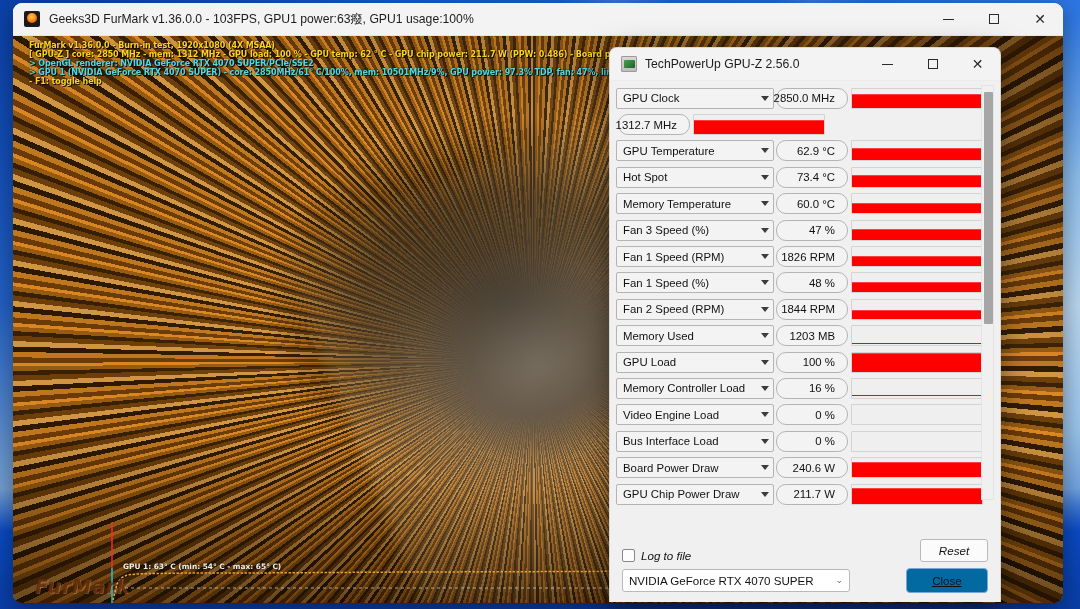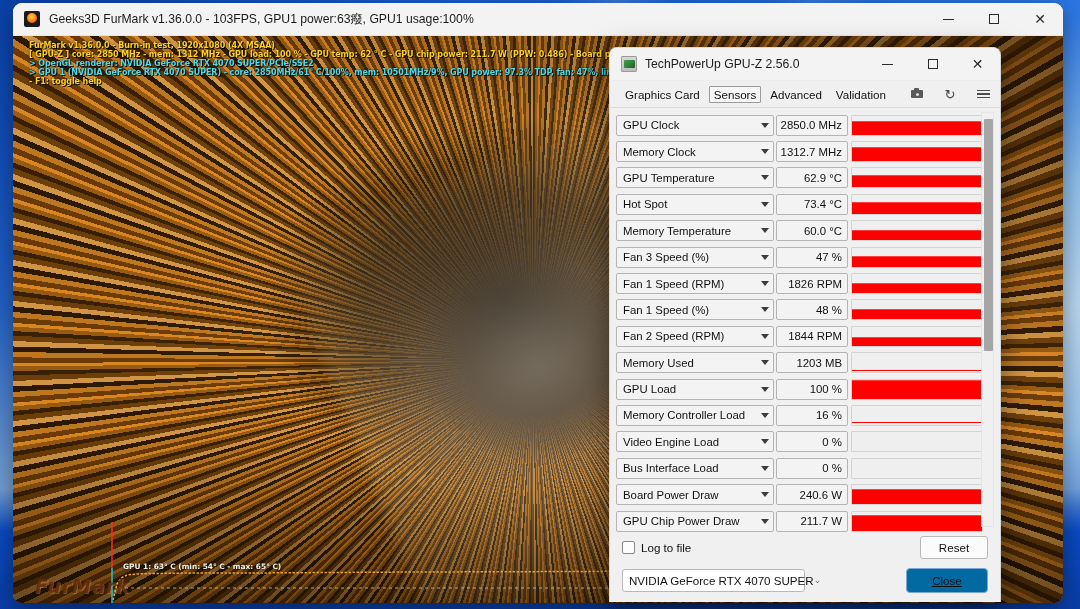--- a/index.html
+++ b/index.html
@@ -275,23 +275,23 @@
     border-left: 4.5px solid transparent;
     border-right: 4.5px solid transparent;
     border-top: 5px solid #3c3c3c;
   }
   .sensor-value {
     width: 72px;
     height: 21px;
     margin-left: 2px;
     background: #f3f3f3;
     border: 1px solid #b4b4b4;
-    border-radius: 2px;
+    border-radius: 10px;
     display: flex; align-items: center; justify-content: flex-end;
-    padding-right: 5px;
+    padding-right: 12px;
     font-size: 11.4px;
     color: #111;
     white-space: nowrap;
   }
   .sensor-graph {
     width: 132px;
     height: 21px;
     margin-left: 3px;
     background: #efefef;
     border: 1px solid #d3d3d3;
@@ -330,22 +330,23 @@
 
   
   #gpuz-footer {
     position: absolute;
     left: 0; right: 0; bottom: 0;
     height: 70px;
     background: #f0f0f0;
     padding: 0 12px;
   }
   #footer-row1 {
-    display: flex; align-items: center;
+    display: flex; align-items: flex-end;
     height: 30px;
+    font-style: italic;
   }
   #log-check {
     display: flex; align-items: center; gap: 6px;
     font-size: 11.6px; color: #111;
   }
   #log-check .box {
     width: 13px; height: 13px;
     border: 1px solid #888;
     background: #fdfdfd;
     border-radius: 2px;
@@ -358,21 +359,21 @@
     border-radius: 3px;
     font-size: 11.6px; color: #111;
     display: flex; align-items: center; justify-content: center;
   }
   #footer-row2 {
     display: flex; align-items: center;
     height: 32px;
     margin-top: 2px;
   }
   #gpu-select {
-    width: 183px; height: 23px;
+    width: 228px; height: 23px;
     border: 1px solid #b9b9b9;
     background: #fff;
     border-radius: 3px;
     display: flex; align-items: center;
     padding: 0 6px;
     font-size: 11.6px; color: #111;
     white-space: nowrap;
   }
   #gpu-select .chev {
     margin-left: auto;
@@ -453,59 +454,34 @@
           </div>
         <div class="win-btn">
             <i class="glyph-max"></i>
           </div>
         <div class="win-btn close">
             <i class="glyph-close">✕</i>
           </div>
       </div>
     </div>
 
-    <div id="gpuz-tabs">
-      <div class="gpuz-tab">Graphics Card</div>
-      <div class="gpuz-tab active">Sensors</div>
-      <div class="gpuz-tab">Advanced</div>
-      <div class="gpuz-tab">Validation</div>
-      <div class="gpuz-toolbar">
-        <span class="tb-icon">
-            <i class="tb-cam"></i>
-          </span>
-        <span class="tb-icon">
-            <i class="tb-refresh">↻</i>
-          </span>
-        <span class="tb-icon">
-            <span class="tb-burger">
-              <i></i>
-              <i></i>
-              <i></i>
-            </span>
-          </span>
-      </div>
-    </div>
 
     <div id="sensor-area">
       <div id="sensor-list">
           <div class="sensor-row">
             <div class="sensor-name">
               <span>GPU Clock</span>
               <span class="caret"></span>
             </div>
             <div class="sensor-value">2850.0 MHz</div>
             <div class="sensor-graph">
               <div class="fill jagged" style="height: 14px;"></div>
             </div>
           </div>
           <div class="sensor-row">
-            <div class="sensor-name">
-              <span>Memory Clock</span>
-              <span class="caret"></span>
-            </div>
             <div class="sensor-value">1312.7 MHz</div>
             <div class="sensor-graph">
               <div class="fill jagged" style="height: 14px;"></div>
             </div>
           </div>
           <div class="sensor-row">
             <div class="sensor-name">
               <span>GPU Temperature</span>
               <span class="caret"></span>
             </div>

